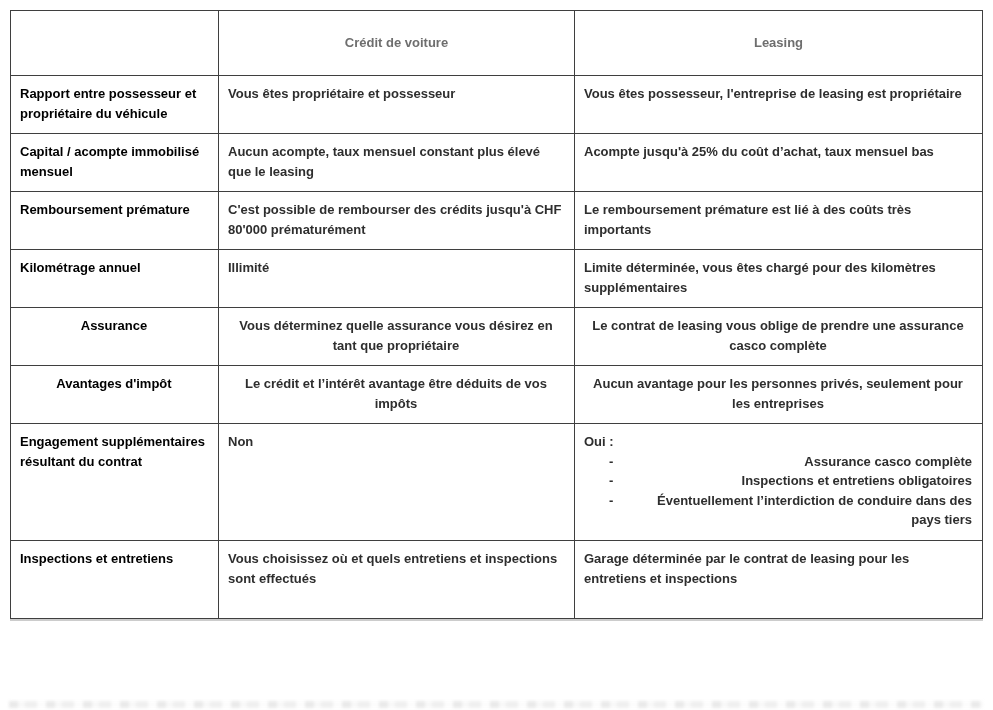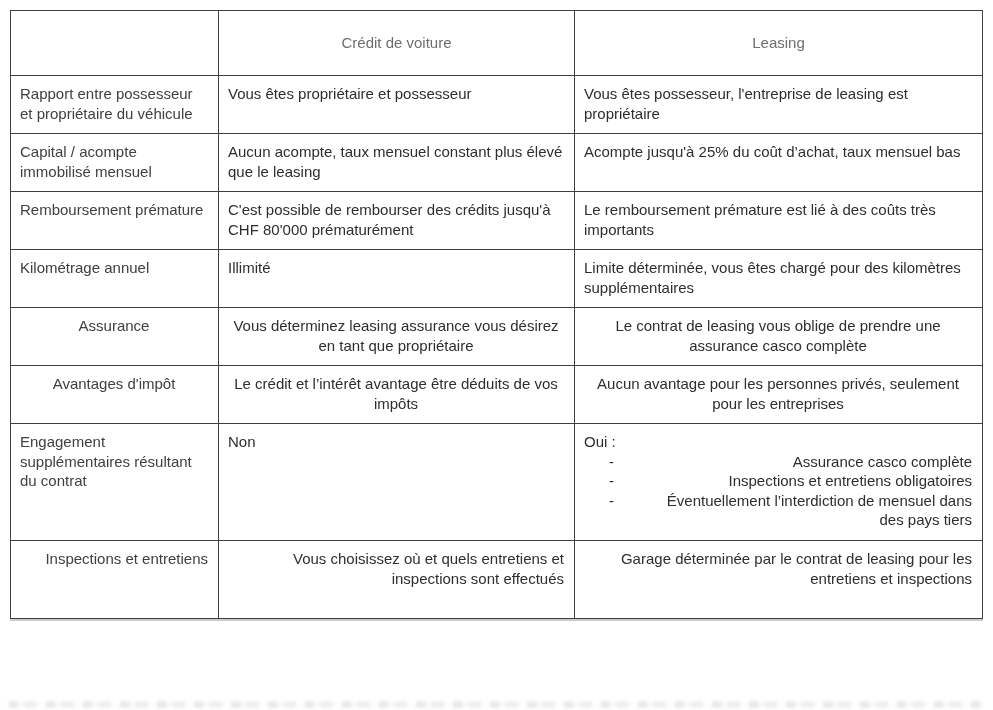--- a/index.html
+++ b/index.html
@@ -22,36 +22,36 @@
     left: 10px;
     top: 10px;
     width: 972px;
     border-collapse: collapse;
     table-layout: fixed;
     box-shadow: 0 2px 0 rgba(110,110,110,0.35);
   }
   table.cmp th,
   table.cmp td {
     border: 1px solid #3f3f3f;
-    font-size: 15px;
+    font-size: 13px;
     line-height: 19.5px;
-    font-weight: 400;
+    font-weight: 700;
     overflow: hidden;
   }
   table.cmp th {
     height: 62px;
     text-align: center;
     vertical-align: middle;
     color: #6e6e6e;
   }
   table.cmp td {
     vertical-align: top;
     padding: 8px 10px 6px 9px;
   }
-  td.label-cell  { color: #404040; margin-left: 33px; }
+  td.label-cell  { color: #000000; margin-left: 33px; }
   td.value-cell  { color: #2e2e2e; }
   ul.dash-list {
     margin: 0;
     padding: 0;
     list-style: none;
   }
   ul.dash-list li {
     position: relative;
     padding-left: 59px;
     text-align: right;
@@ -111,41 +111,41 @@
           <td class="value-cell">C'est possible de rembourser des crédits jusqu'à CHF 80'000 prématurément</td>
           <td class="value-cell">Le remboursement prémature est lié à des coûts très importants</td>
         </tr>
         <tr style="height: 58px;">
           <td class="label-cell">Kilométrage annuel</td>
           <td class="value-cell">Illimité</td>
           <td class="value-cell">Limite déterminée, vous êtes chargé pour des kilomètres supplémentaires</td>
         </tr>
         <tr style="height: 58px; text-align: center;">
           <td class="label-cell">Assurance</td>
-          <td class="value-cell">Vous déterminez leasing assurance vous désirez en tant que propriétaire</td>
+          <td class="value-cell">Vous déterminez quelle assurance vous désirez en tant que propriétaire</td>
           <td class="value-cell">Le contrat de leasing vous oblige de prendre une assurance casco complète</td>
         </tr>
         <tr style="height: 58px; text-align: center;">
           <td class="label-cell">Avantages d'impôt</td>
           <td class="value-cell">Le crédit et l’intérêt avantage être déduits de vos impôts</td>
           <td class="value-cell">Aucun avantage pour les personnes privés, seulement pour les entreprises</td>
         </tr>
         <tr style="height: 117px;">
           <td class="label-cell">Engagement supplémentaires résultant du contrat</td>
           <td class="value-cell">Non</td>
           <td class="value-cell">
             <div>Oui :</div>
             <ul class="dash-list">
               <li>Assurance casco complète</li>
               <li>Inspections et entretiens obligatoires</li>
-              <li>Éventuellement l’interdiction de mensuel dans des pays tiers</li>
+              <li>Éventuellement l’interdiction de conduire dans des pays tiers</li>
             </ul>
           </td>
         </tr>
-        <tr style="height: 78px; text-align: right;">
+        <tr style="height: 78px;">
           <td class="label-cell">Inspections et entretiens</td>
           <td class="value-cell">Vous choisissez où et quels entretiens et inspections sont effectués</td>
           <td class="value-cell">Garage déterminée par le contrat de leasing pour les entretiens et inspections</td>
         </tr>
       </tbody>
   </table>
 
   <div class="remnant"></div>
 
 </div>

